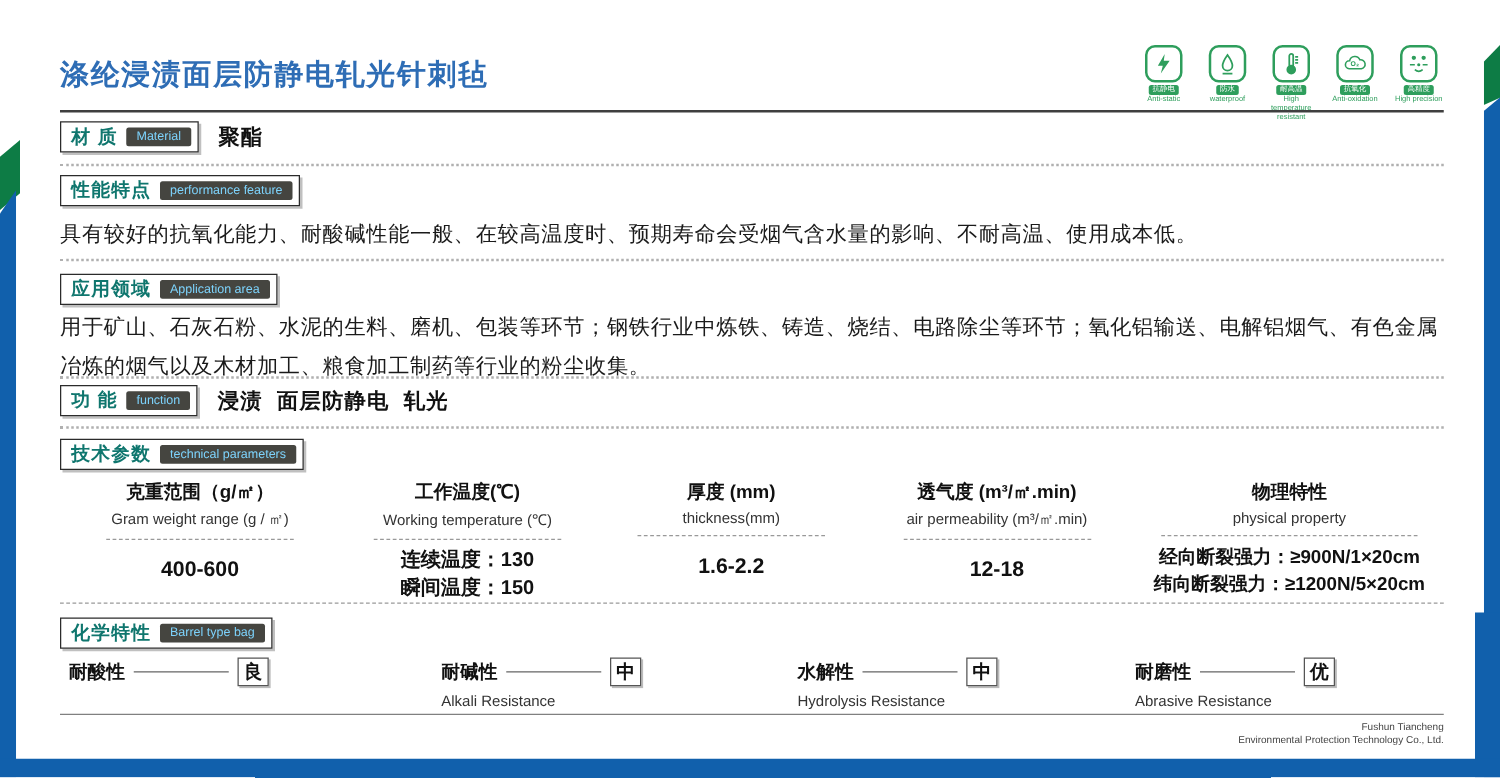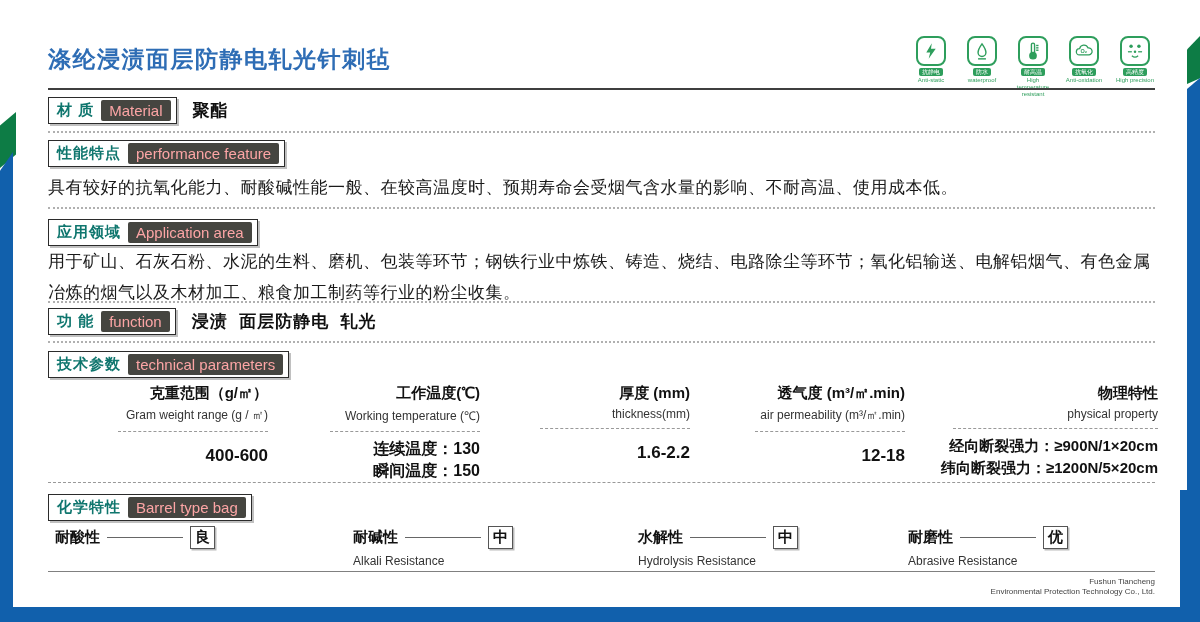--- a/index.html
+++ b/index.html
@@ -24,33 +24,33 @@
   .icons { position:absolute; top:36px; right:2px; display:flex; gap:9px; }
   .icon-block { width:42px; display:flex; flex-direction:column; align-items:center; }
   .tile { width:30px; height:30px; border:2px solid #2e9e5c; border-radius:8px; display:flex; align-items:center; justify-content:center; background:#fff; }
   .zh-pill { margin-top:2px; background:#2e9e5c; color:#fff; font-size:6px; line-height:8px; padding:0 3px; border-radius:2px; white-space:nowrap; }
   .en-label { margin-top:1px; color:#2e9e5c; font-size:6px; line-height:7px; text-align:center; }
 
   
   .seclabel { display:inline-flex; align-items:center; gap:7px; border:1px solid #2b2b2b; background:#fff;
               padding:2px 5px 2px 8px; box-shadow:2px 2px 0 rgba(130,130,130,.5); }
   .seclabel .zh { font-size:15px; font-weight:bold; color:#0f766e; letter-spacing:1px; white-space:nowrap; }
-  .seclabel .badge { background:#454540; color:#fca5a5; font-size:15px; padding:2px 8px; border-radius:2px; white-space:nowrap;text-align:center; }
+  .seclabel .badge { background:#454540; color:#7dd3fc; font-size:10px; padding:2px 8px; border-radius:2px; white-space:nowrap;text-align:center; }
 
   .dotsep { position:absolute; left:0; width:1107px; border-top:2px dotted #b0b0b0; }
   .dashsep { position:absolute; left:0; width:1107px; border-top:1px dashed #999; }
 
   .row-inline { position:absolute; left:0; display:flex; align-items:center; gap:16px; }
   .inline-value { font-size:17px; font-weight:bold; color:#111; letter-spacing:1px; white-space:pre; }
 
   .para { position:absolute; left:0; width:1110px; font-size:17px; color:#1a1a1a; line-height:31px; letter-spacing:.5px; }
 
   
   .tech { position:absolute; top:384px; left:0; width:1110px; display:grid; grid-template-columns:216px 212px 210px 215px 1fr; padding-left:4px; }
-  .tcol { display:flex; flex-direction:column; align-items:flex-end; }
+  .tcol { display:flex; flex-direction:column; align-items:center; }
   .tcol-zh { font-size:15px; font-weight:bold; color:#111; }
   .tcol-en { font-size:12px; color:#333; margin-top:4px; }
   .tcol-dots { border-top:1px dashed #999; width:150px; margin-top:7px; }
   .tcol-dots.wide { width:205px; }
   .tcol-val { font-size:17px; font-weight:bold; color:#111; margin-top:14px; }
   .tcol-val2 { font-size:16px; font-weight:bold; color:#111; margin-top:6px; line-height:21px; }
   .tcol-val3 { font-size:15px; font-weight:bold; color:#111; margin-top:6px; line-height:21px; }
 
   
   .chem { position:absolute; top:526px; left:0; width:1110px; display:grid; grid-template-columns:298px 285px 270px 1fr; padding-left:7px; }

